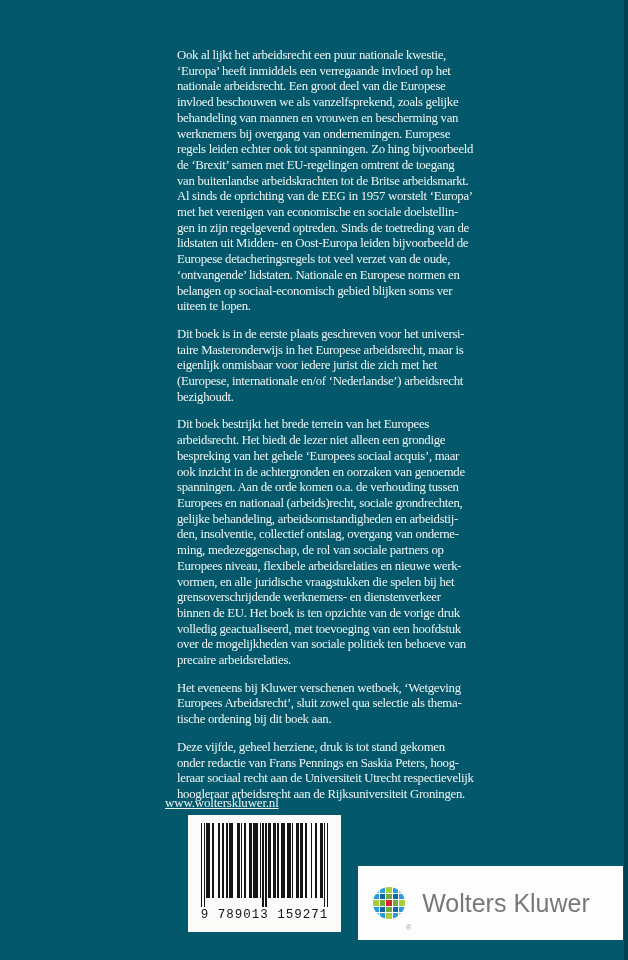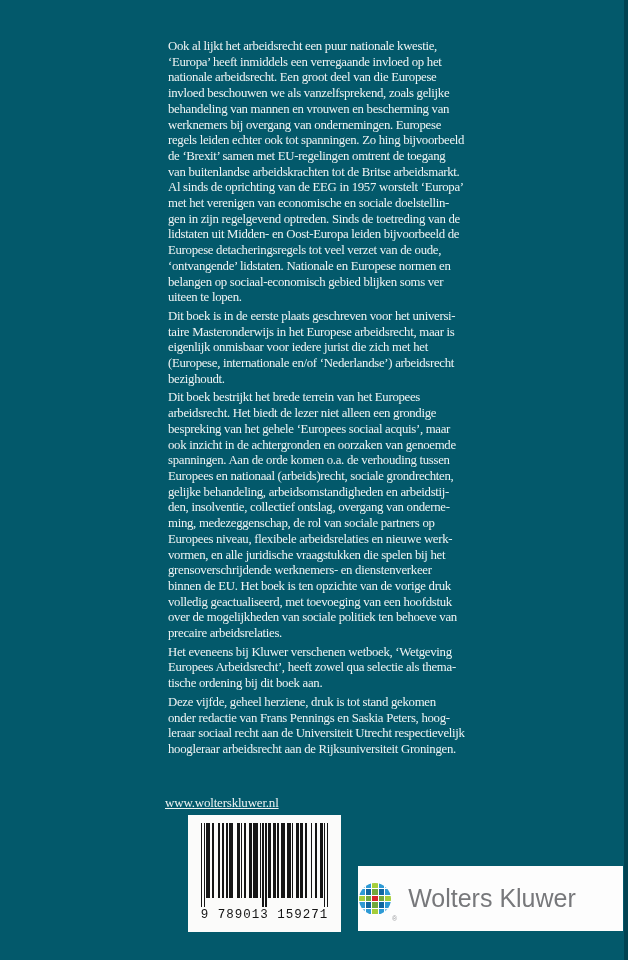--- a/index.html
+++ b/index.html
@@ -8,21 +8,21 @@
     width:628px; height:960px;
     background: var(--cover_teal, #03596b);
     overflow:hidden;
     font-family:"Liberation Serif", serif;
   }
   .body-text {
     position:absolute; left:165px; top:36px;
     color: var(--text_white, #eef3f3);
     font-size:12.8px; line-height:15.7px; letter-spacing:-0.3px;
   }
-  .body-text p { margin:3px; white-space:pre; }
+  .body-text p { margin:12px; white-space:pre; }
   .site-url {
     position:absolute; left:165px; top:795px;
     color: var(--text_white, #eef3f3);
     font-size:13px; letter-spacing:-0.2px;text-decoration:underline;
   }
   .barcode-box {
     position:absolute; left:165px; top:815px;
     width:153px; height:117px;
     background: var(--barcode_box_white, #fbfbfa);
     box-sizing:border-box;
@@ -33,25 +33,25 @@
   .barcode-box svg { display:block; }
   .barcode-digits {
     margin-top:1px;
     font-family:"Liberation Mono", monospace;
     font-size:12.5px; letter-spacing:1px;
     color: var(--barcode_black, #151515);
     white-space:pre;
   }
   .logo-box {
     position:absolute; left:358px; top:866px;
-    width:265px; height:65px;
+    width:265px; height:74px;
     background: var(--logo_box_white, #fdfdfd);
     box-sizing:border-box;
     display:flex; align-items:center;
-    padding-left:1px;
+    padding-left:15px;
   }
   .mosaic {
     width:32px; height:32px;
     border-radius:50%; overflow:hidden;
     display:grid;
     grid-template-columns:repeat(5,1fr);
     grid-template-rows:repeat(5,1fr);
     gap:1px;
     background:#ffffff;
     flex:0 0 auto;
@@ -114,21 +114,21 @@
 den, insolventie, collectief ontslag, overgang van onderne-
 ming, medezeggenschap, de rol van sociale partners op
 Europees niveau, flexibele arbeidsrelaties en nieuwe werk-
 vormen, en alle juridische vraagstukken die spelen bij het
 grensoverschrijdende werknemers- en dienstenverkeer
 binnen de EU. Het boek is ten opzichte van de vorige druk
 volledig geactualiseerd, met toevoeging van een hoofdstuk
 over de mogelijkheden van sociale politiek ten behoeve van
 precaire arbeidsrelaties.</p>
     <p>Het eveneens bij Kluwer verschenen wetboek, ‘Wetgeving
-Europees Arbeidsrecht’, heeft zowel qua selectie als thema-
+Europees Arbeidsrecht’, sluit zowel qua selectie als thema-
 tische ordening bij dit boek aan.</p>
     <p>Deze vijfde, geheel herziene, druk is tot stand gekomen
 onder redactie van Frans Pennings en Saskia Peters, hoog-
 leraar sociaal recht aan de Universiteit Utrecht respectievelijk
 hoogleraar arbeidsrecht aan de Rijksuniversiteit Groningen.</p>
   </div>
 
   <div class="site-url">www.wolterskluwer.nl</div>
 
   <div class="barcode-box">

